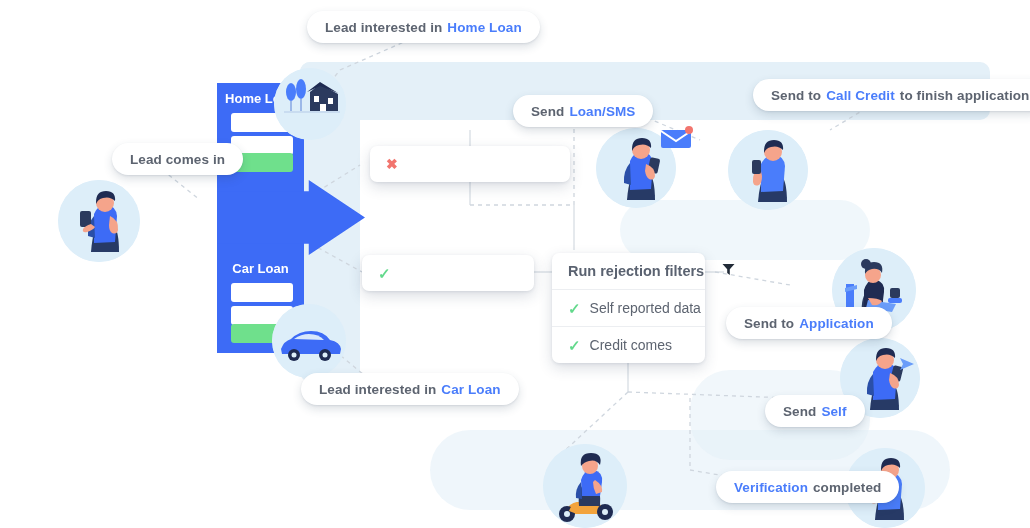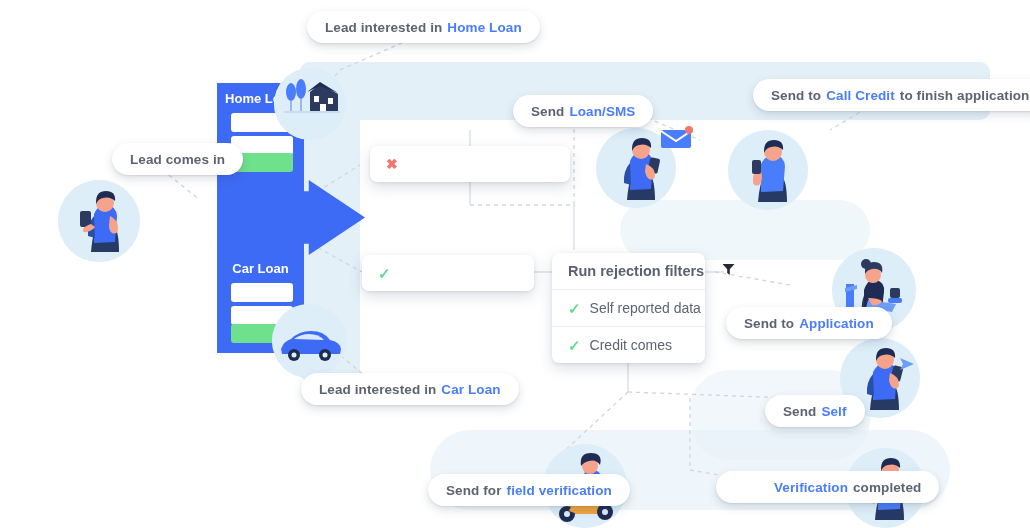--- a/index.html
+++ b/index.html
@@ -11,21 +11,21 @@
 
   
   .pill{
     position:absolute;background:#ffffff;border-radius:22px;
     box-shadow:0 4px 10px rgba(40,60,90,.16), 0 1px 2px rgba(40,60,90,.10);
     display:flex;align-items:center;justify-content:center;
     padding:0 18px;height:32px;white-space:nowrap;
     font-size:13.5px;color:#5d6470;font-weight:600;letter-spacing:.1px;
   }
   .pill .hl{color:#4a7dfb;font-weight:700;margin-left:5px;}
-  .pill .hl-pre{color:#4a7dfb;font-weight:700;margin-right:5px;margin-left:40px;}
+  .pill .hl-pre{color:#4a7dfb;font-weight:700;margin-right:5px;}
   .pill .plain{font-weight:600;color:#5d6470;}
 
   .card{
     position:absolute;background:#ffffff;border-radius:7px;
     box-shadow:0 5px 14px rgba(40,60,90,.17), 0 1px 3px rgba(40,60,90,.10);
     font-size:14px;color:#5d6470;
   }
   .card-row{display:flex;align-items:center;gap:9px;padding:0 16px;height:36px;white-space:nowrap;}
   .card-row.head{font-size:14.5px;color:#5a6270;justify-content:space-between;gap:18px;font-weight:bold;}
   .divider{height:1px;background:#eceef1;margin:0;}
@@ -260,24 +260,20 @@
   <div class="pill" style="left:726px;top:307px;">
     <span>Send to</span>
     <span class="hl">Application</span>
   </div>
 
   <div class="pill" style="left:765px;top:395px;">
     <span>Send</span>
     <span class="hl">Self</span>
   </div>
 
-  <div class="pill" style="left:428px;top:474px;">
-    <span>Send for</span>
-    <span class="hl">field verification</span>
-  </div>
 
   <div class="pill" style="left:716px;top:471px;">
     <span class="hl-pre">Verification</span>
     <span>completed</span>
   </div>
 
   <div class="card" style="left:370px;top:146px;width:200px;">
     <div class="card-row">
       <span class="cross">✖</span>
     </div>

